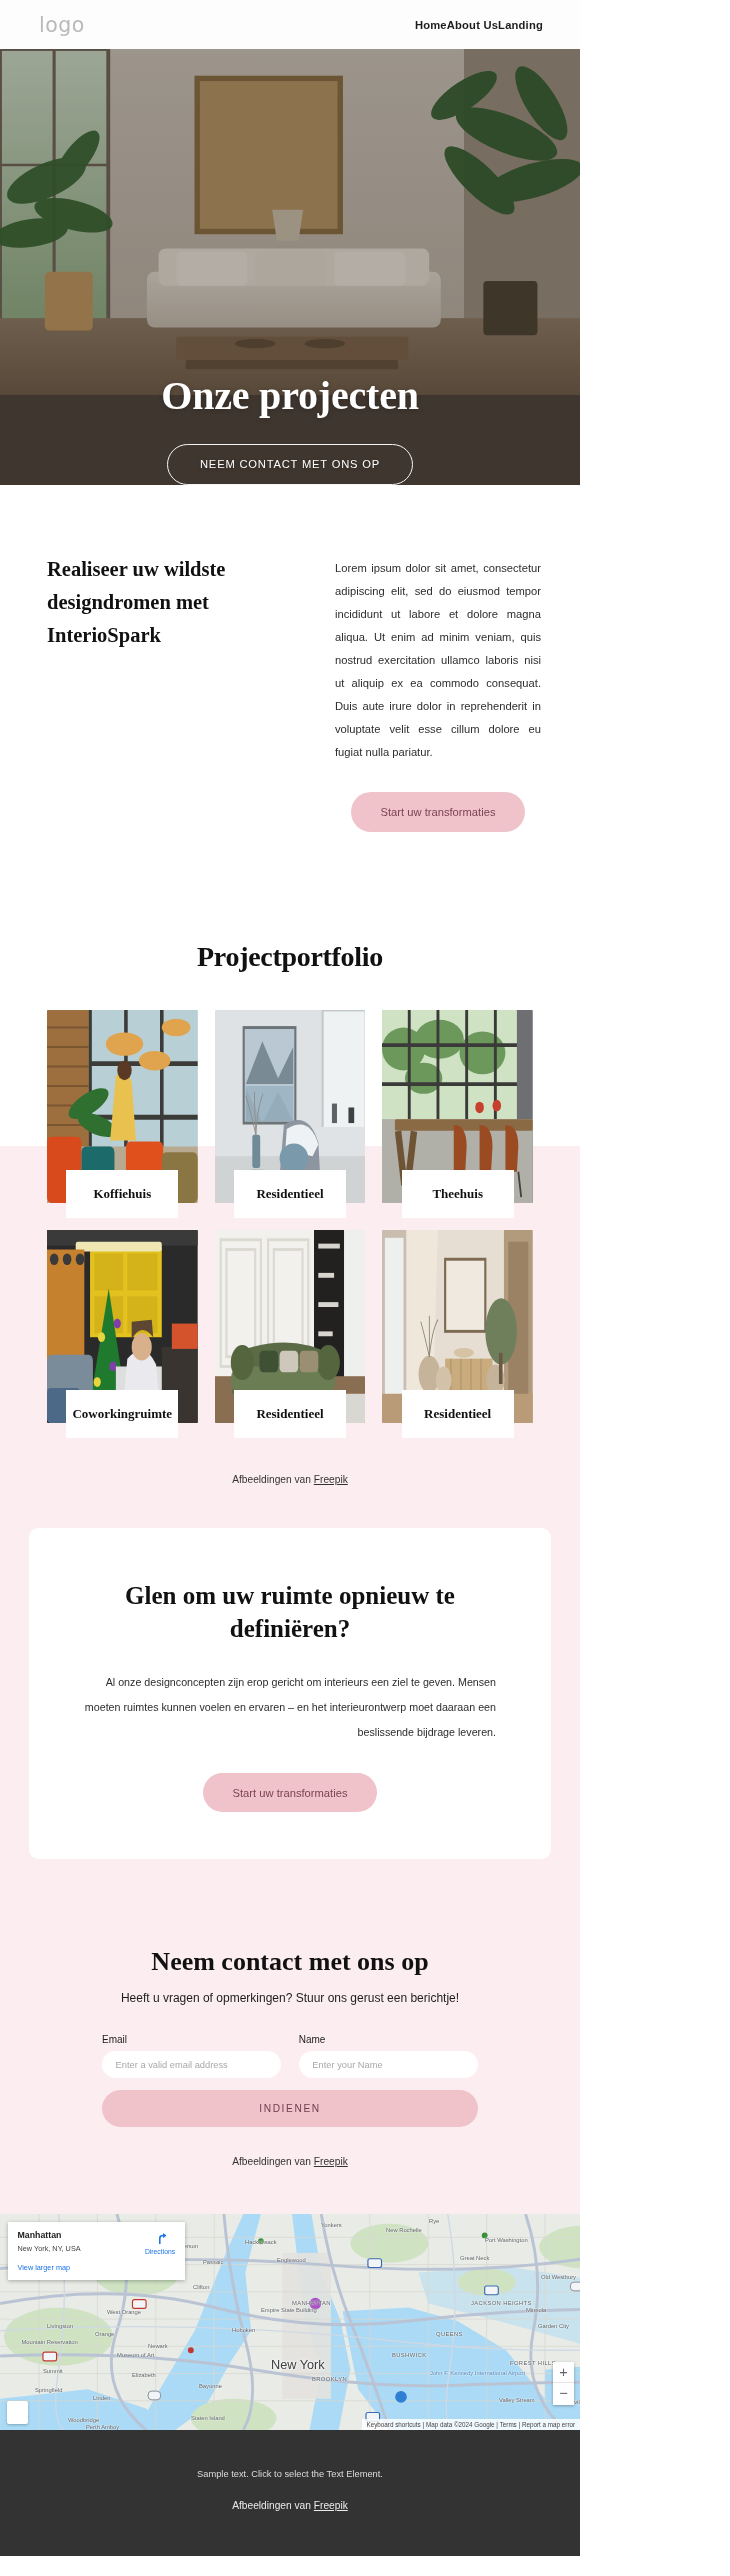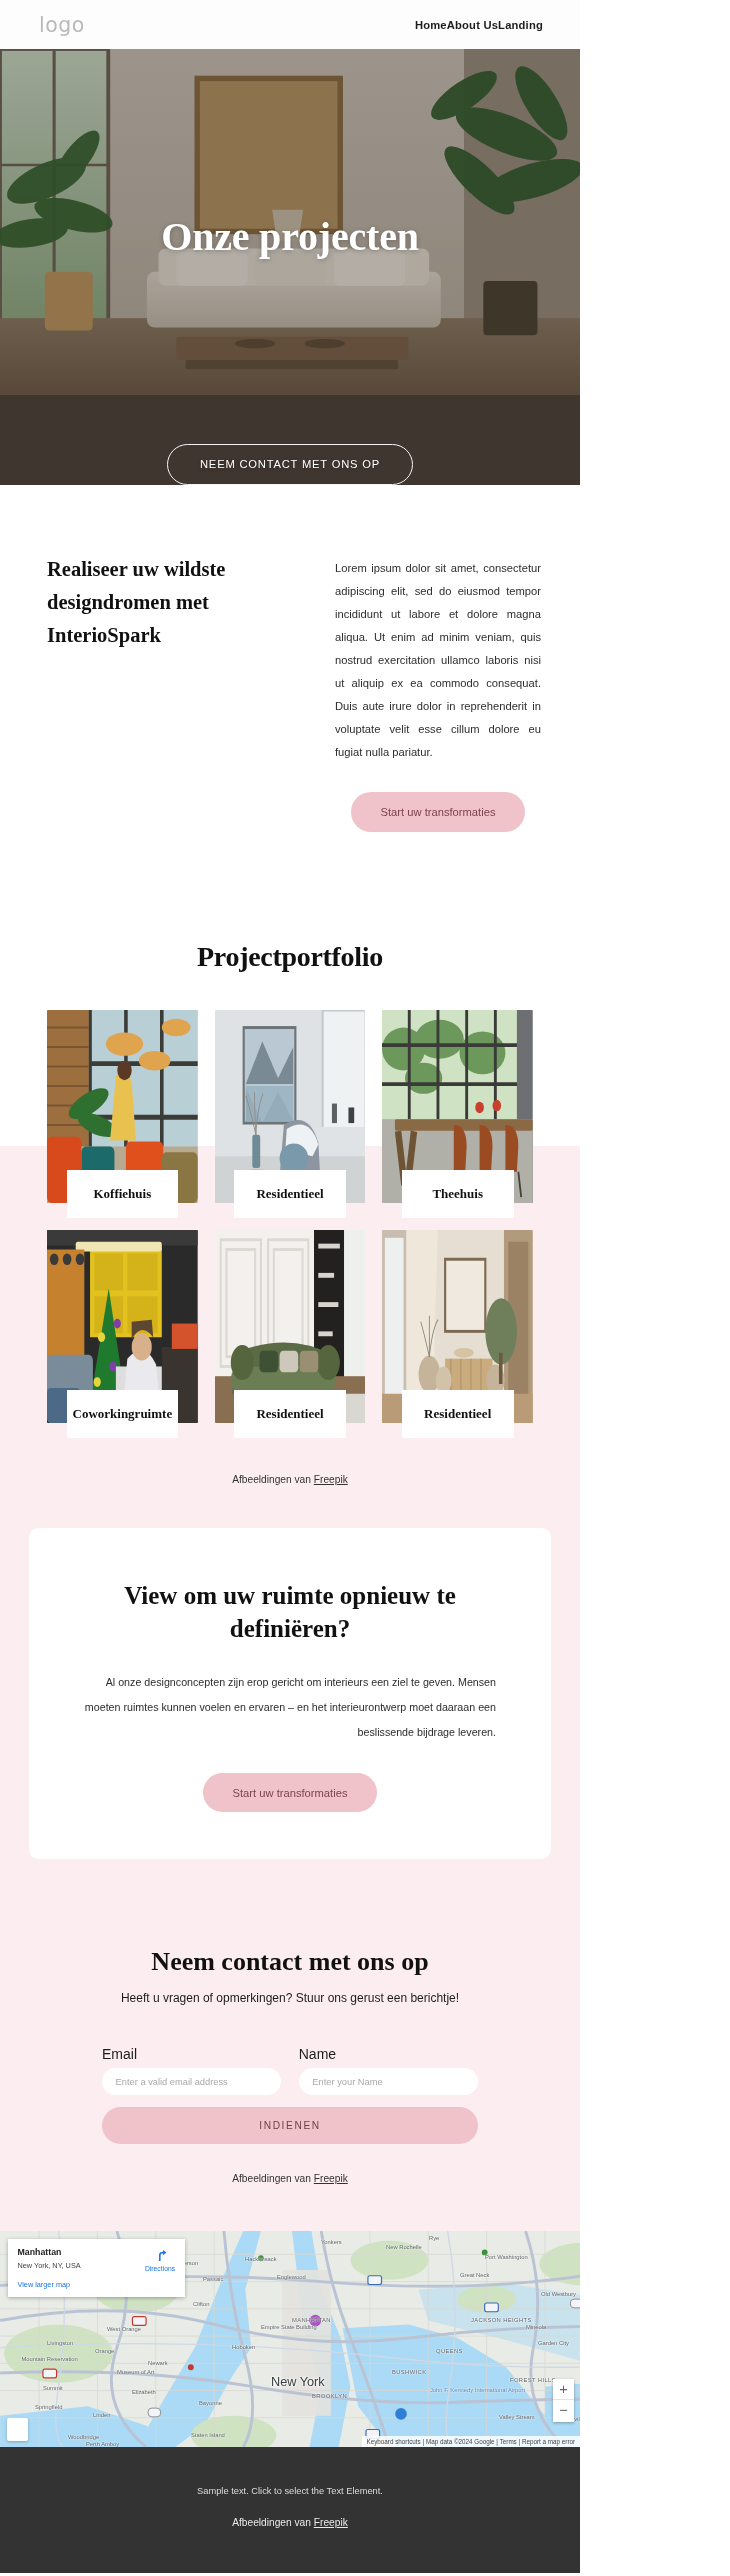--- a/index.html
+++ b/index.html
@@ -50,21 +50,21 @@
     position: absolute; inset: 0;
     background: rgba(40,34,28,0.30);
   }
   .hero-inner {
     position: relative;
     z-index: 5;
     height: 100%;
     display: flex;
     flex-direction: column;
     align-items: center;
-    justify-content: space-between;
+    justify-content: flex-end;
     padding-top: 164px;
   }
   .hero-title {
     font-family: "Liberation Serif", serif;
     font-weight: bold;
     font-size: 40px;
     color: #fff;
     letter-spacing: -0.2px;
     text-shadow: 0 1px 5.8px rgba(0,0,0,.25);
   }
@@ -134,21 +134,21 @@
     font-weight: bold;
     font-size: 28px;
     text-align: center;
     color: #111;
     letter-spacing: -0.3px;
   }
   .pf-wrap { position: relative; }
   .pf-white { position:absolute; left:0; right:0; top:0; height:173px; background:#fff; }
   .pf-pink  { position:absolute; left:0; right:0; top:173px; bottom:0; background:#fcedf0; }
   .pf-content { position: relative; z-index: 3; padding: 37px 47px 0 47px; }
-  .card-row { display: flex; gap: 17px; margin-bottom: 11.7px; }
+  .card-row { display: flex; gap: 17px; margin-bottom: 11.7px; justify-content: flex-end; }
   .card { position: relative; flex: 1; }
   .card-img { width: 100%; height: 193px; display:block; border-radius:1px; }
   .card-label {
     position: relative;
     margin: -33px 19.5px 0 19.5px;
     background: #fff;
     text-align: center;
     padding: 16.6px 5.8px 15.6px 5.8px;
     font-family: "Liberation Serif", serif;
     font-weight: bold;
@@ -202,25 +202,24 @@
   .contact-sub {
     margin-top: 13.6px;
     font-size: 12px;
     color: #1d1d1d;
   }
   .form { margin: 29px auto 0 auto; width: 376px; text-align: left; }
   .fields { display: flex; gap: 17.5px; }
   .field { flex: 1; }
   .field label {
     display: block;
-    font-size: 14px;
+    font-size: 10px;
     color: #1d1d1d;
     margin-bottom: 5.8px;
     font-weight: 400;
-    margin-top: 12px;
   }
   .field input {
     width: 100%;
     border: none;
     outline: none;
     background: #fff;
     border-radius: 19.5px;
     padding: 8.8px 13.6px;
     font-size: 9.3px;
     color: #333;
@@ -617,21 +616,21 @@
           <div class="card-label">Residentieel</div>
         </div>
       </div>
 
       <div class="credit"><span>Afbeeldingen van </span><a href="#" class="credit-link">Freepik</a></div>
     </div>
   </div>
 
   <div class="cta-zone">
     <div class="cta-card">
-      <h2 class="cta-h2">View om uw ruimte opnieuw te definiëren?</h2>
+      <h2 class="cta-h2">Glen om uw ruimte opnieuw te definiëren?</h2>
       <p class="cta-p">Al onze designconcepten zijn erop gericht om interieurs een ziel te geven. Mensen moeten ruimtes kunnen voelen en ervaren – en het interieurontwerp moet daaraan een beslissende bijdrage leveren.</p>
       <button class="btn-pink">Start uw transformaties</button>
     </div>
   </div>
 
   <div class="contact">
     <h2 class="contact-h2">Neem contact met ons op</h2>
     <p class="contact-sub">Heeft u vragen of opmerkingen? Stuur ons gerust een berichtje!</p>
 
     <div class="form">

